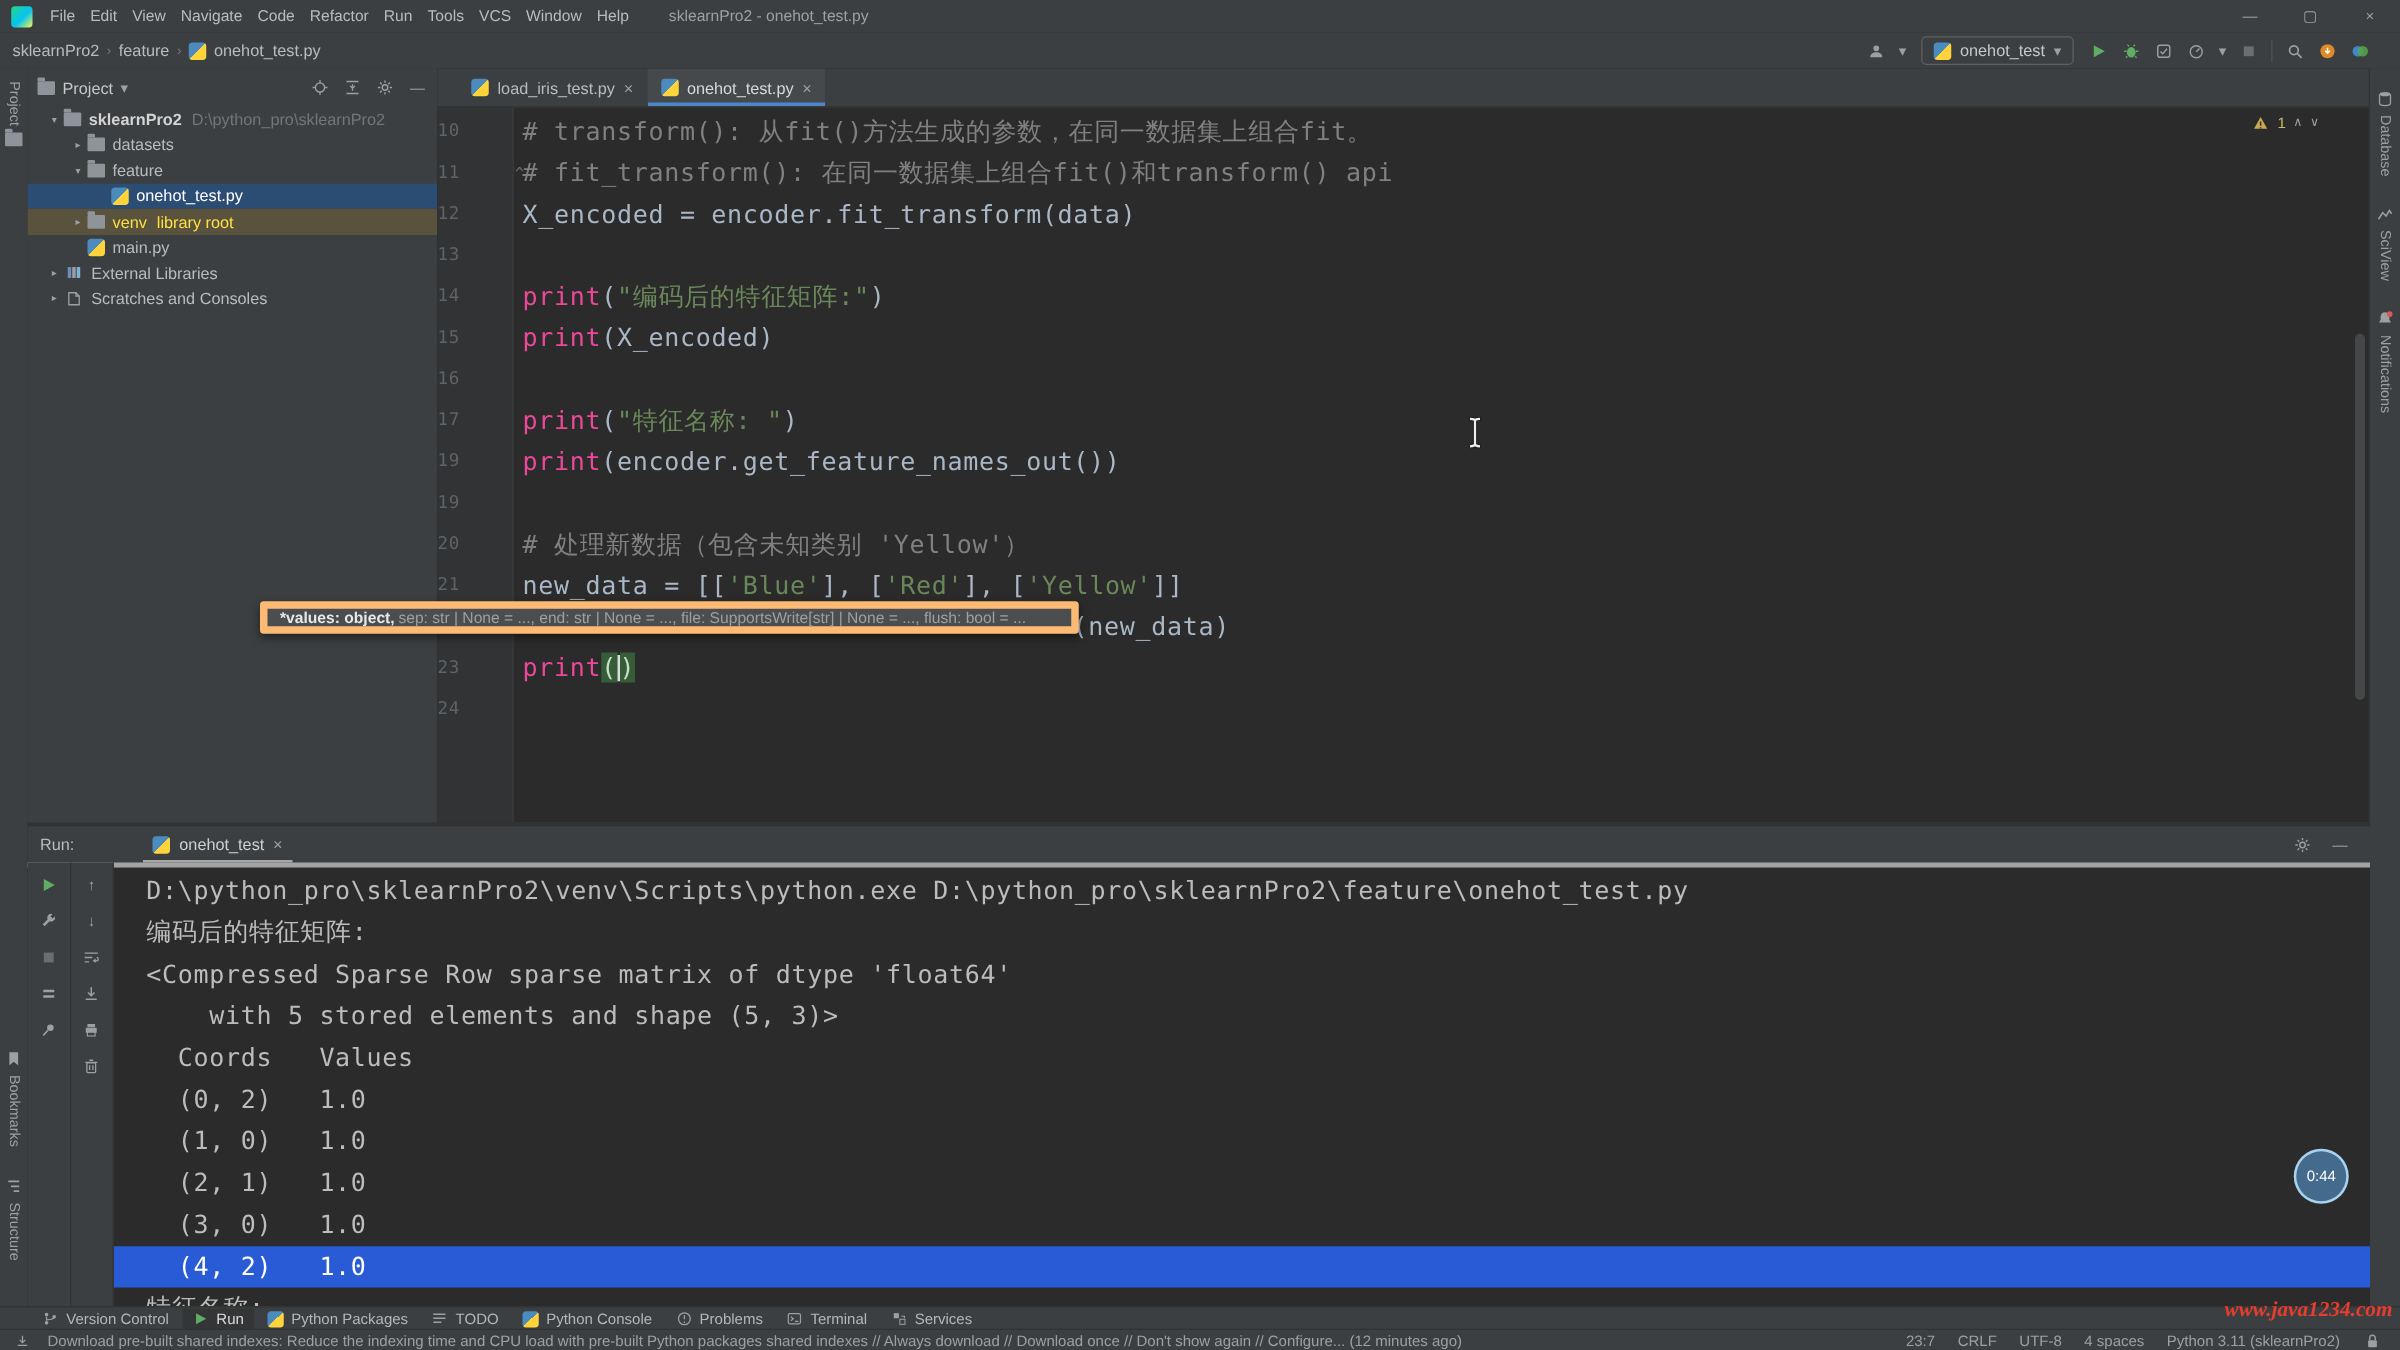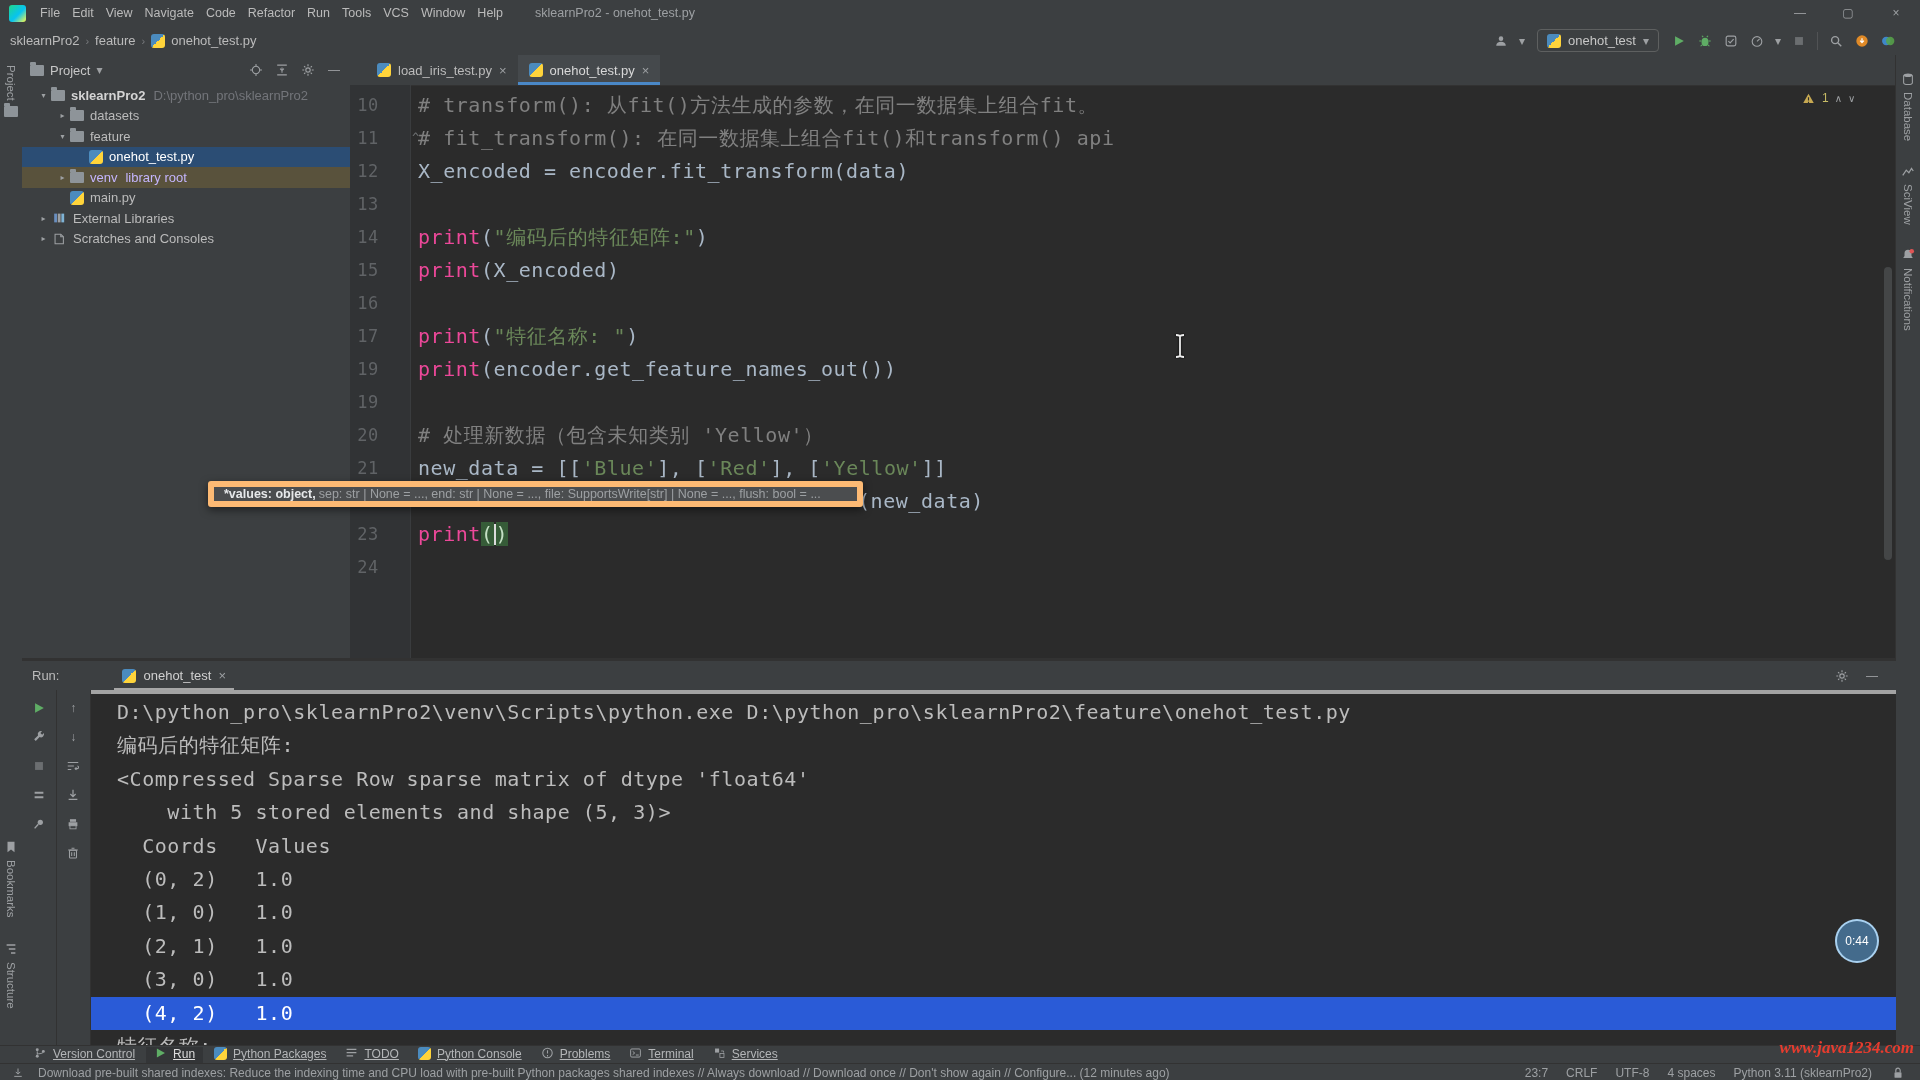--- a/index.html
+++ b/index.html
@@ -52,35 +52,35 @@
   .proj-icons{margin-left:auto;display:flex;gap:10px;align-items:center;}
   .tree{margin-top:0;}
   .tree-row{height:20.5px;display:flex;align-items:center;white-space:nowrap;font-size:13px;color:#bbbbbb;}
   .tree-row .chev{width:15px;text-align:center;color:#9da0a3;font-size:8px;}
   .tree-label{margin-left:6px;}
   .tree-label.bold{font-weight:bold;color:#d4d4d4;}
   .tree-hint{color:#73757a;margin-left:8px;}
   .row-selected{background:#2b4d74;}
   .row-selected .tree-label{color:#ffffff;}
   .row-venv{background:#59523c;}
-  .row-venv .tree-label,.row-venv .tree-hint{color:#c4b5fd;}
+  .row-venv .tree-label,.row-venv .tree-hint{color:#fde047;}
 
   
   .editor{position:absolute;left:350px;top:55px;right:24px;bottom:422px;background:#2b2b2b;}
   .tabbar{height:30px;background:#3c3f41;border-bottom:1px solid #323232;display:flex;padding-left:16px;}
   .tab{display:flex;align-items:center;gap:7px;padding:0 11px;color:#bbbbbb;font-size:13px;}
   .tab .close{color:#9da0a3;font-size:13px;}
   .tab.active{background:#45494c;box-shadow:inset 0 -3px 0 #4a88c7;color:#d8d8d8;}
   .code-area{position:absolute;left:0;top:30px;right:0;bottom:0;overflow:hidden;
              font-family:"DejaVu Sans Mono",monospace;font-size:20px;letter-spacing:0.55px;}
   .gutterbg{position:absolute;left:0;top:0;width:60px;bottom:0;background:#313335;border-right:1px solid #3a3c3e;}
   .lines{position:absolute;left:0;top:4px;right:0;}
   .cl{height:33px;line-height:33px;white-space:pre;position:relative;display:flex;}
-  .lnum{display:inline-block;width:60px;flex:0 0 60px;text-align:center;padding-right:24px;box-sizing:border-box;
-        color:#606366;font-size:17px;}
+  .lnum{display:inline-block;width:60px;flex:0 0 60px;text-align:left;padding-right:24px;box-sizing:border-box;
+        color:#606366;font-size:14px;}
   .ct{margin-left:8px;display:inline;}
   .com{color:#808080;} .str{color:#6a8759;} .fn{color:#ec4899;} .pln{color:#a9b7c6;text-align:center;}
   .brk{color:#c5e0c5;background:#365c38;}
   .caret{display:inline-block;width:2px;height:21px;background:#dcdcdc;vertical-align:-4px;}
   .tail{margin-left:440px;color:#a9b7c6;}
   .foldmark{position:absolute;left:62px;top:0;color:#6e7173;font-size:12px;}
   .inspections{position:absolute;left:1800px;top:90px;display:flex;align-items:center;gap:6px;
                font-size:12px;color:#c7bb66;z-index:5;}
   .inspections .chev{color:#9da0a3;font-size:10px;}
   .edthumb{position:absolute;right:28px;top:267px;width:8px;height:293px;background:#5a5d5f;opacity:.55;border-radius:4px;z-index:4;}
@@ -106,21 +106,21 @@
   .rt-col:first-child{border-right:1px solid #323232;}
   .console{position:absolute;left:69px;top:0;right:0;bottom:0;overflow:hidden;
            font-family:"DejaVu Sans Mono",monospace;font-size:20px;letter-spacing:0.55px;
            color:#bcbcbc;padding-top:6px;}
   .cline{height:33.4px;line-height:33.4px;white-space:pre;padding-left:26px;}
   .cline.sel{background:#2a5bd7;color:#ffffff;}
 
   
   .bottombar{position:absolute;left:0;right:0;top:1045px;height:18px;background:#3c3f41;border-top:1px solid #323232;
              display:flex;align-items:center;font-size:12px;color:#b4b6b8;padding-left:26px;gap:3px;}
-  .bb-item{display:flex;gap:6px;padding:0 8px;height:17px;text-decoration:underline;}
+  .bb-item{display:flex;align-items:center;gap:6px;padding:0 8px;height:17px;}
   .bb-item.active{background:#333537;color:#dddddd;}
   .bb-item .icn{width:13px;height:13px;}
   .statusbar{position:absolute;left:0;right:0;top:1063px;height:17px;background:#3c3f41;border-top:1px solid #323232;
              display:flex;align-items:center;font-size:12px;color:#9da0a3;padding:0 10px;}
   .status-msg{display:flex;align-items:center;gap:12px;}
   .status-right{margin-left:auto;display:flex;gap:18px;align-items:center;padding-right:4px;}
 
   
   .watermark{position:absolute;right:6px;top:1038px;color:#e73c2e;font:italic bold 17px "Liberation Serif",serif;z-index:50;}
   .badge{position:absolute;left:1835px;top:919px;width:44px;height:44px;border-radius:50%;

